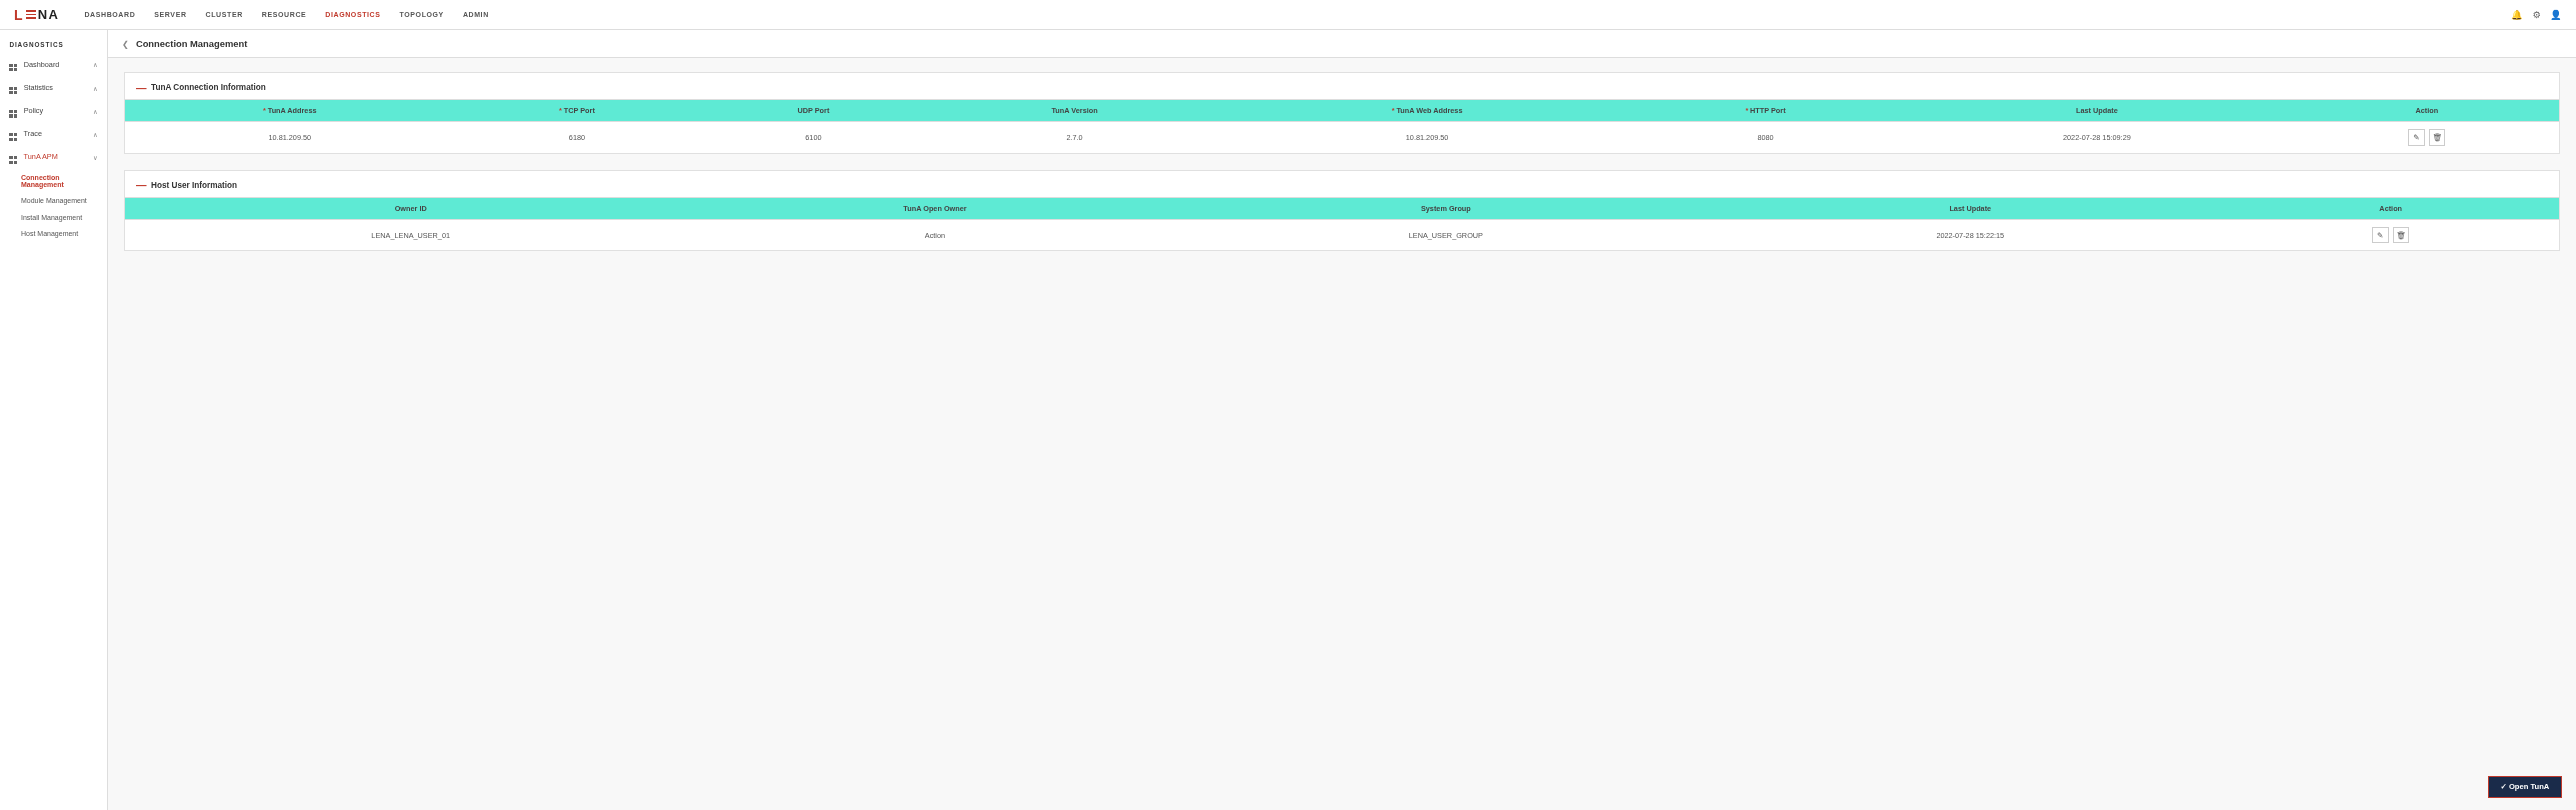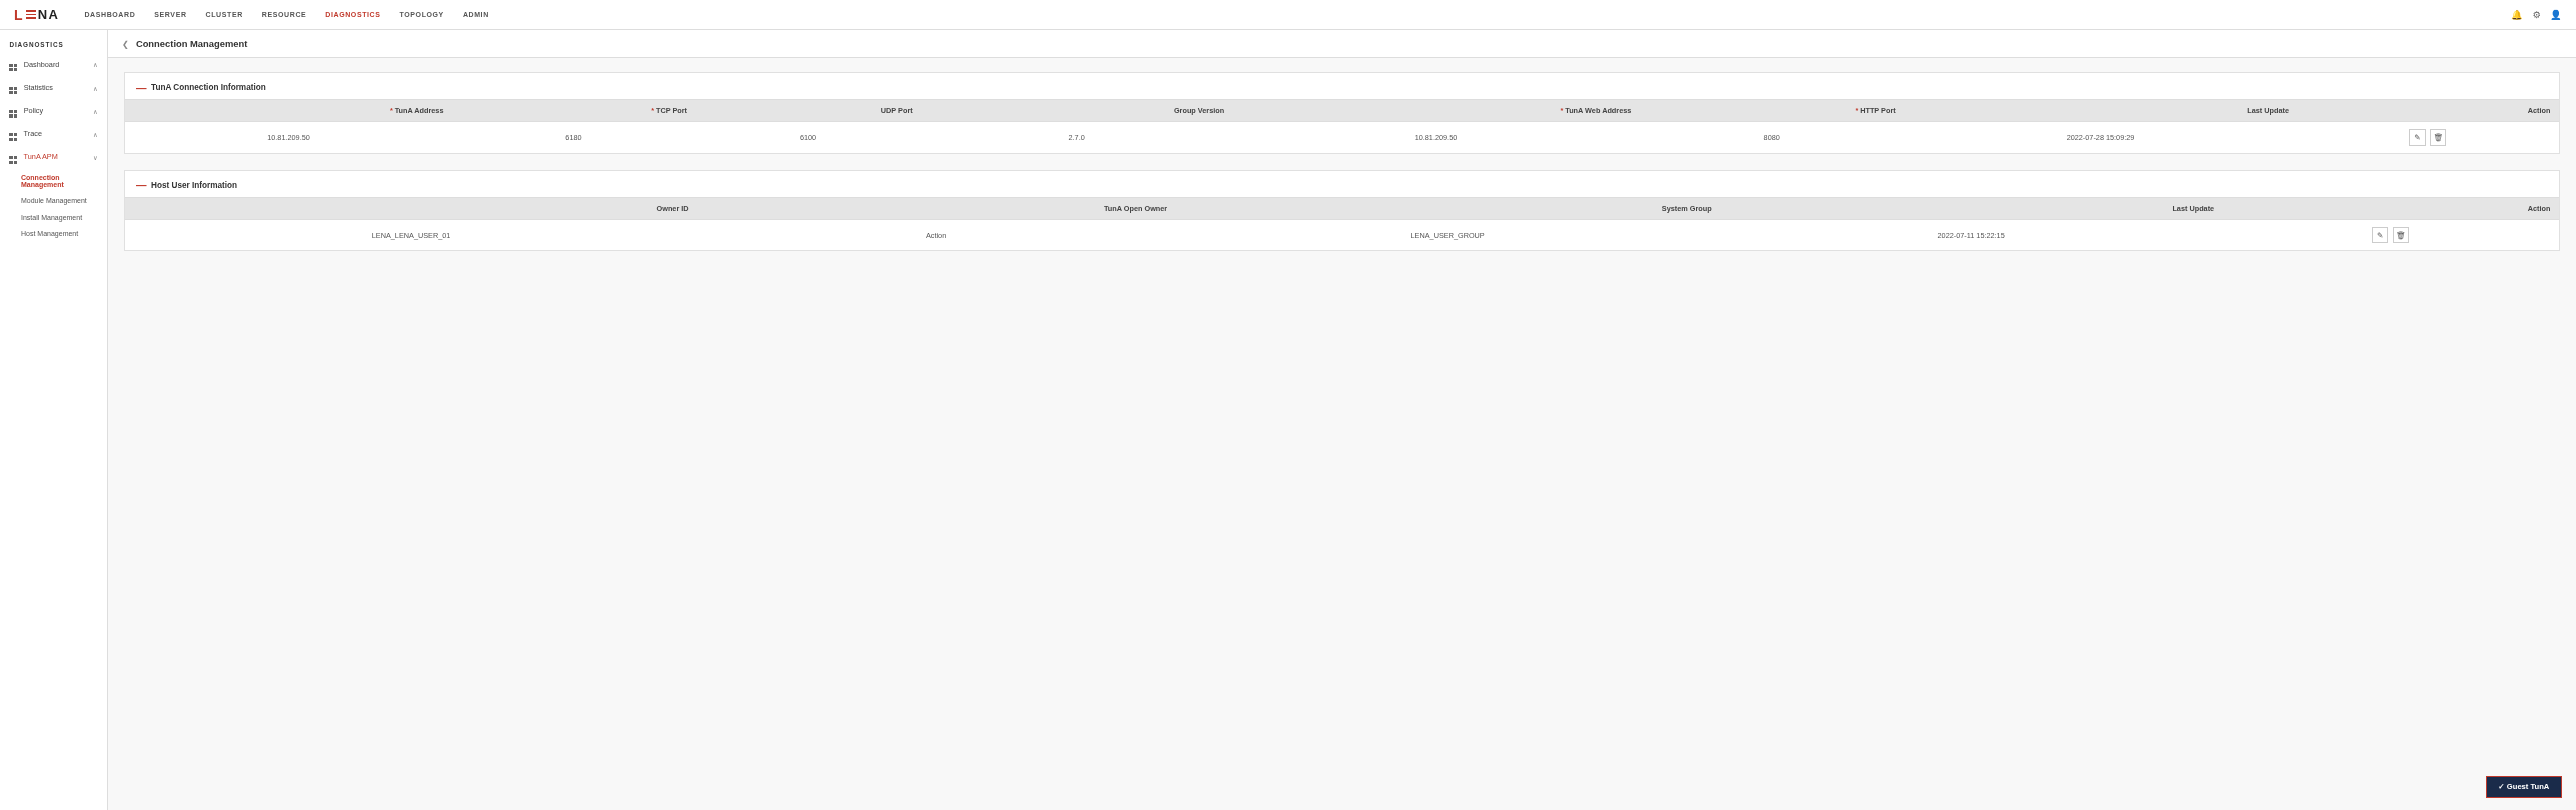--- a/index.html
+++ b/index.html
@@ -171,25 +171,25 @@
       color: #333;
     }
 
     
     .data-table {
       width: 100%;
       border-collapse: collapse;
       font-size: 7.3px;
     }
     .data-table th {
-      background: #e5e5e5;
+      background: #5eead4;
       border-top: 0.6px solid #ddd;
       border-bottom: 0.6px solid #ddd;
       padding: 5.9px 8.2px;
-      text-align: right;
+      text-align: center;
       font-weight: 600;
       color: #444;
       white-space: nowrap;
     }
     .data-table th .required {
       color: #c0392b;
       margin-right: 1.8px;
     }
     .data-table td {
       padding: 7px 8.2px;
@@ -383,21 +383,21 @@
         <div class="section-header">
           <span class="section-dash">—</span>
           <span class="section-title">TunA Connection Information</span>
         </div>
         <table class="data-table">
           <thead>
             <tr>
               <th><span class="required">*</span><span>TunA Address</span></th>
               <th><span class="required">*</span><span>TCP Port</span></th>
               <th><span>UDP Port</span></th>
-              <th><span>Group Version</span></th>
+              <th><span>TunA Version</span></th>
               <th><span class="required">*</span><span>TunA Web Address</span></th>
               <th><span class="required">*</span><span>HTTP Port</span></th>
               <th><span>Last Update</span></th>
               <th><span>Action</span></th>
             </tr>
           </thead>
           <tbody>
             <tr>
               <td>10.81.209.50</td>
               <td>6180</td>
@@ -428,28 +428,28 @@
               <th><span>System Group</span></th>
               <th><span>Last Update</span></th>
               <th><span>Action</span></th>
             </tr>
           </thead>
           <tbody>
             <tr>
               <td>LENA_LENA_USER_01</td>
               <td>Action</td>
               <td>LENA_USER_GROUP</td>
-              <td>2022-07-11 15:22:15</td>
+              <td>2022-07-28 15:22:15</td>
               <td>
                 <button class="action-btn">✎</button>
                 <button class="action-btn">🗑</button>
               </td>
             </tr>
           </tbody>
         </table>
       </div>
 
     </div>
   </main>
 </div>
 
-<button class="open-tuna-btn">✓  Guest TunA</button>
+<button class="open-tuna-btn">✓  Open TunA</button>
 
 
 </body></html>

